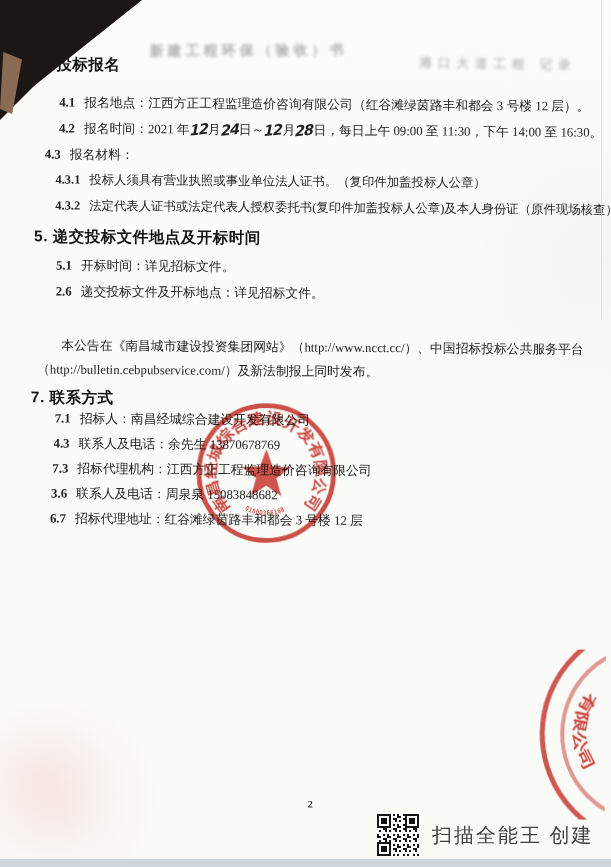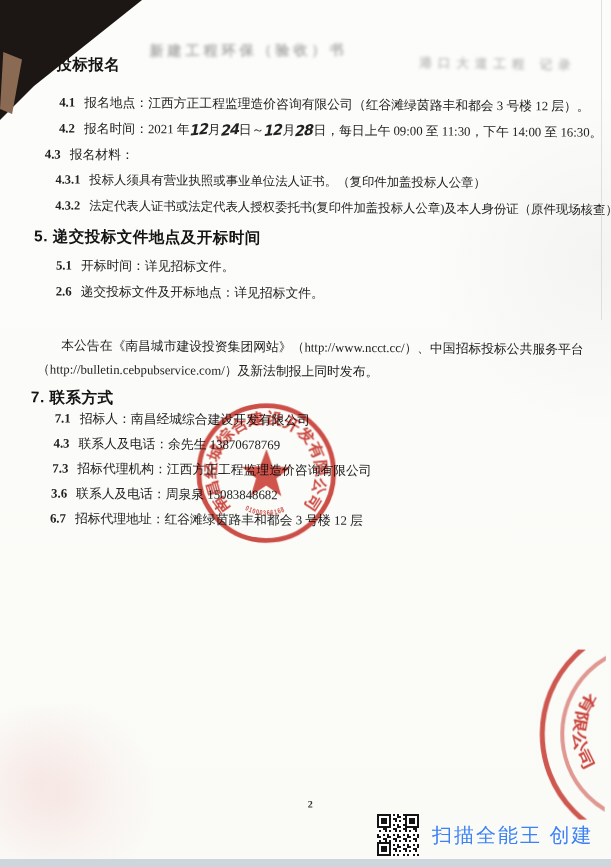--- a/index.html
+++ b/index.html
@@ -35,21 +35,21 @@
   .corner-wood{position:absolute;left:0;top:52px;width:22px;height:62px;
     clip-path:polygon(15% 0,100% 12%,55% 100%,0 92%);background:#8a6a52;}
   .edge-line{position:absolute;left:601px;top:0;width:1px;height:320px;background:#d4d4d2;opacity:.7;}
   .bottom-strip{position:absolute;left:0;top:859px;width:611px;height:8px;background:#ccd6dc;}
   
   .watermark{position:absolute;left:377px;top:814px;display:flex;align-items:center;gap:13px;}
   .qr{width:42px;height:42px;display:grid;grid-template-columns:repeat(21,2px);
       grid-template-rows:repeat(21,2px);background:#fff;}
   .qr b{display:block;}
   .qr b.on{background:#141414;}
-  .wm-label{font-family:"Liberation Sans", sans-serif;font-size:20px;color:#3b82f6;
+  .wm-label{font-family:"Liberation Sans", sans-serif;font-size:20px;color:#404040;
             letter-spacing:2px;white-space:nowrap;}
 </style>
 </head>
 <body>
 
 <div class="screen">
   <div class="paper"></div>
 
   <div class="content">
 

